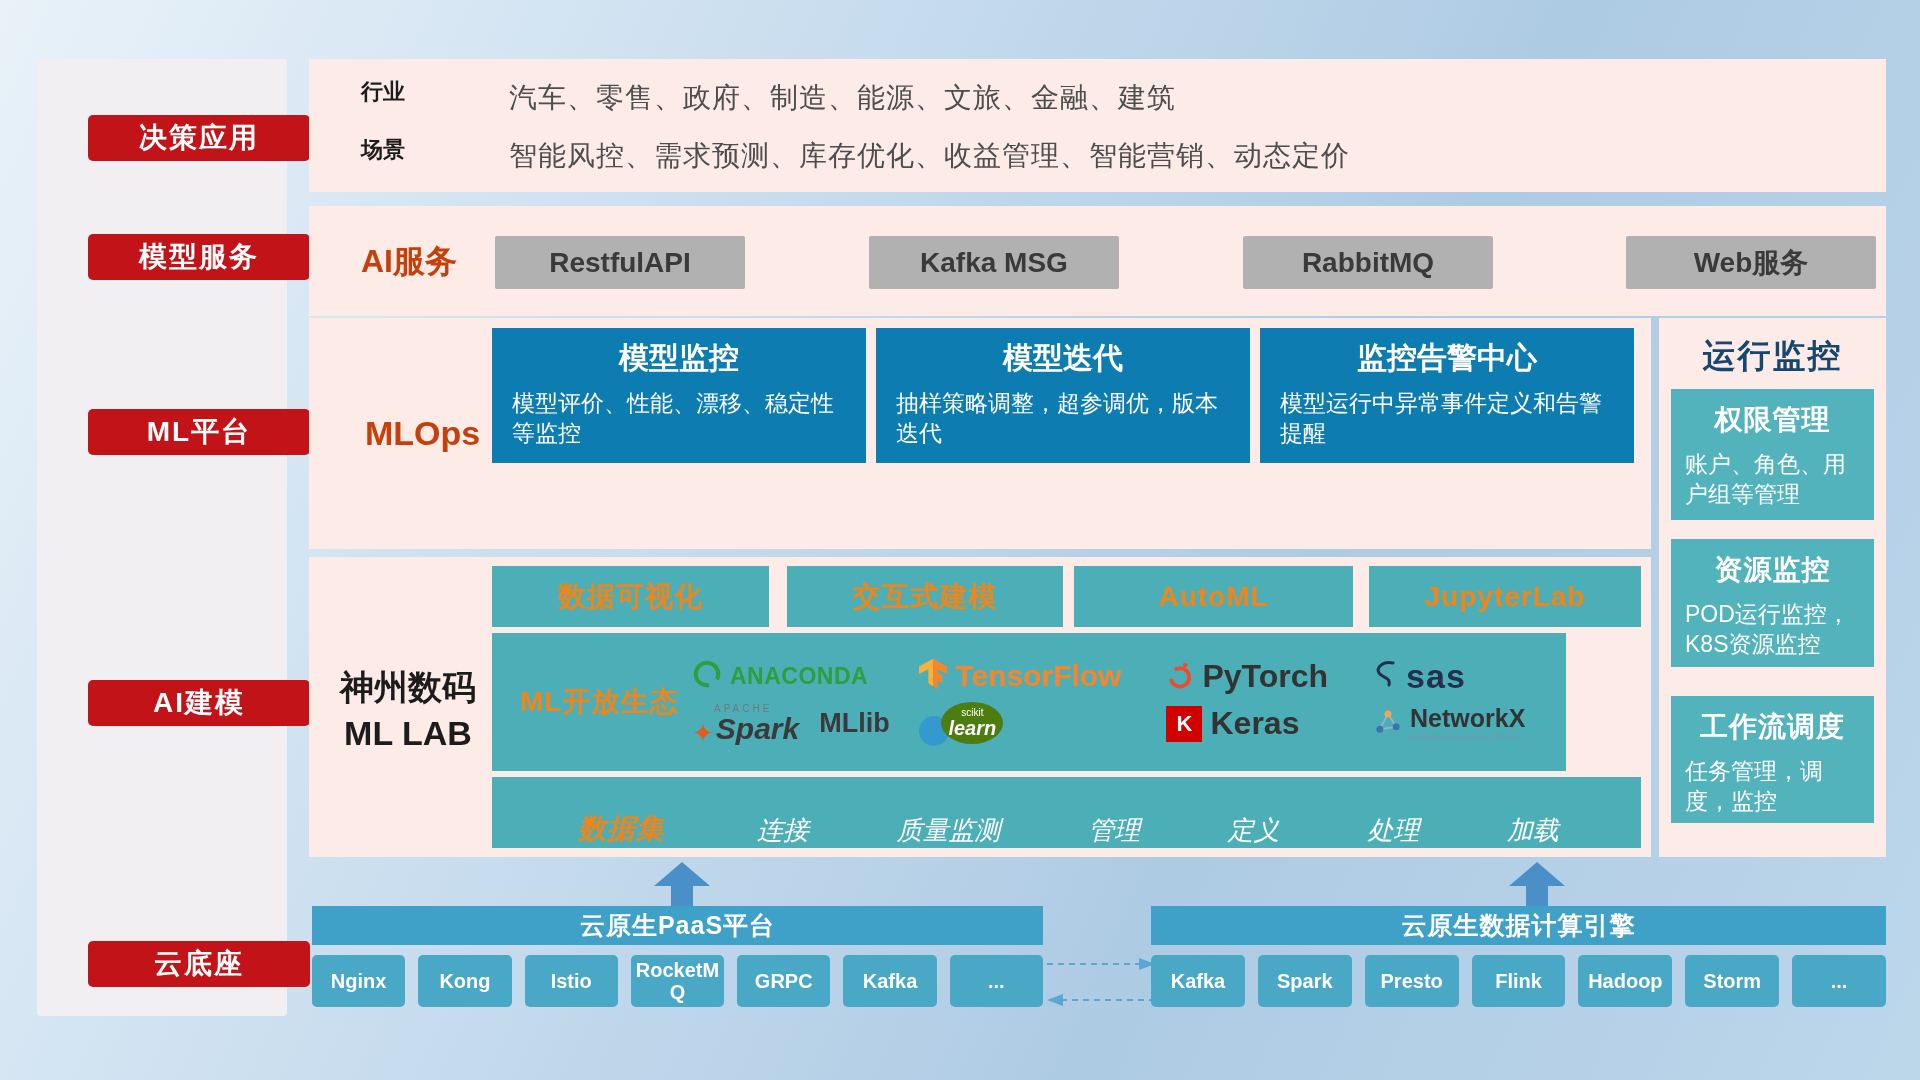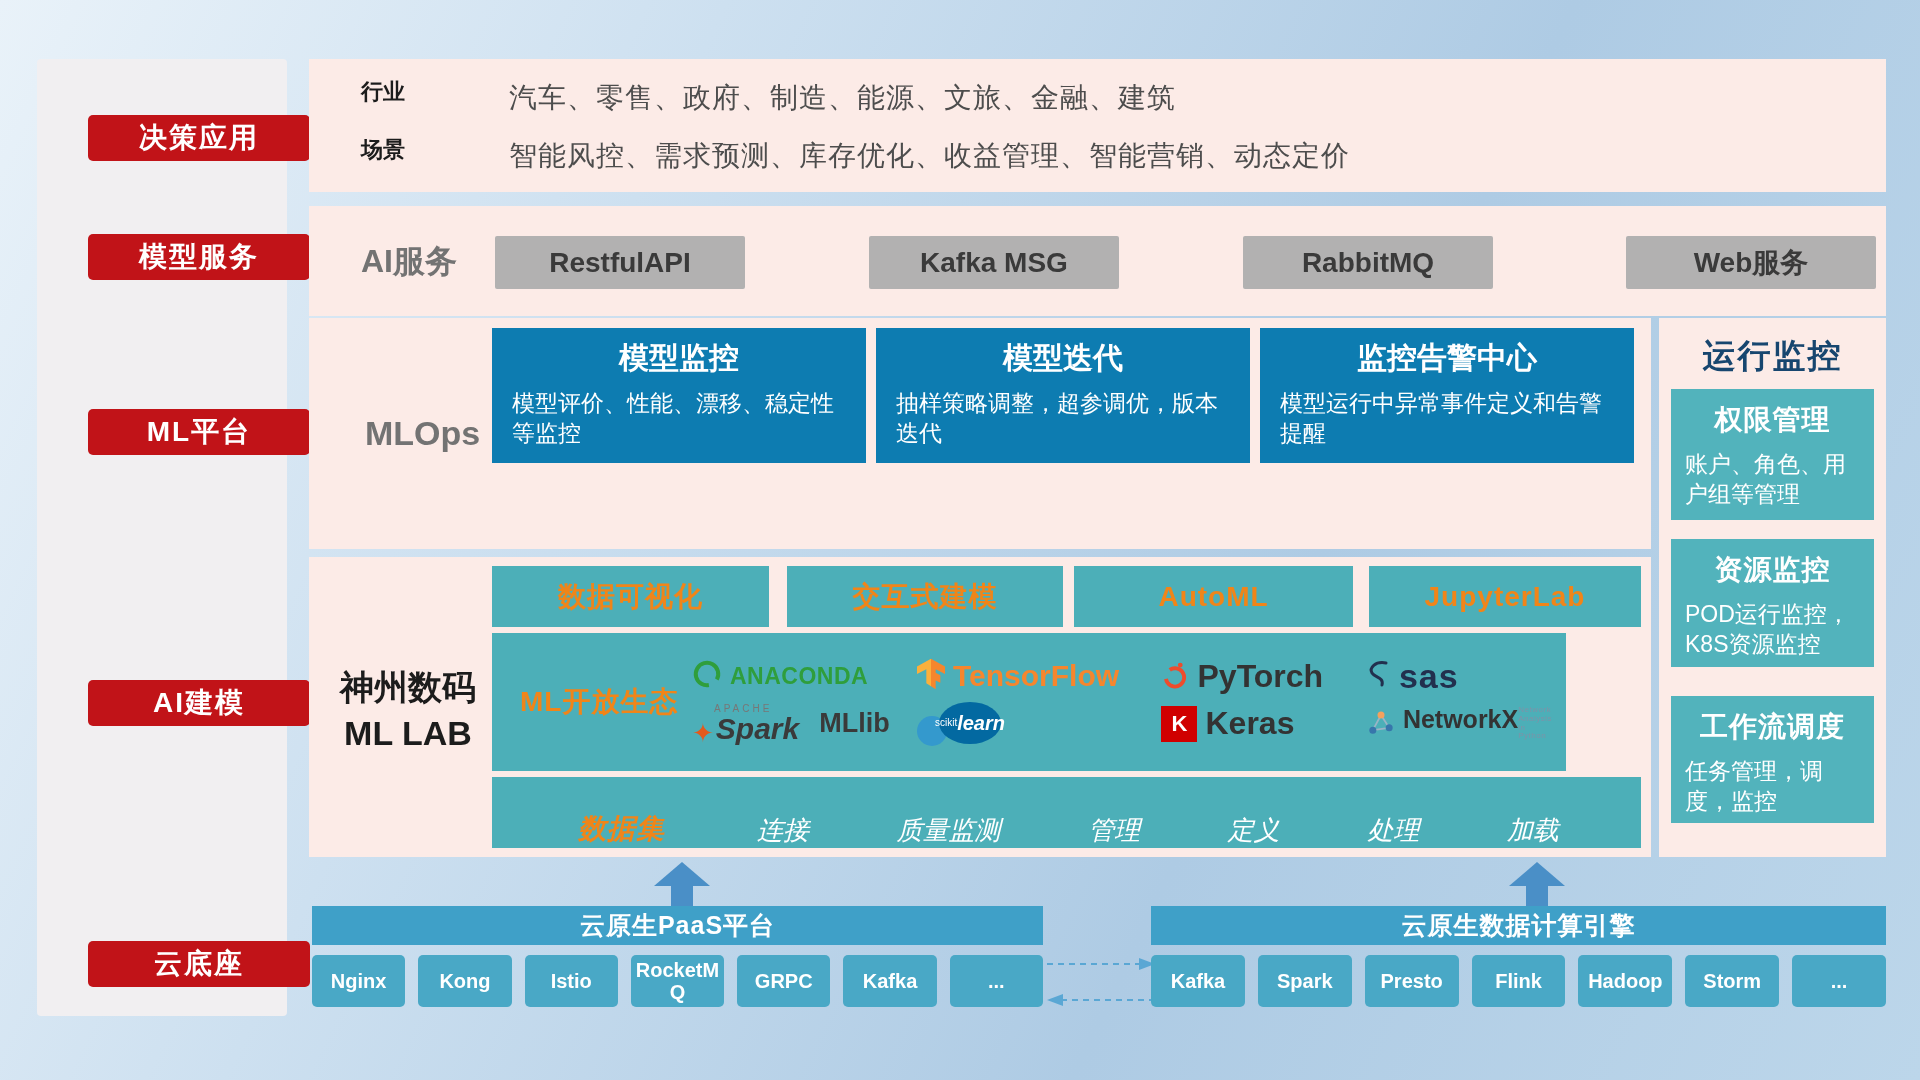--- a/index.html
+++ b/index.html
@@ -5,21 +5,21 @@
   html,body{margin:0;padding:0;}
   body{font-family:"Liberation Sans","DejaVu Sans",sans-serif; background:#b6d2e8; overflow:hidden;}
   .stage{position:relative;width:1920px;height:1080px;overflow:hidden;
     background:linear-gradient(115deg,#e9f2f9 0%,#cde0f0 30%,#aecbe4 65%,#bcd6ea 100%);}
   
   .sidebar{position:absolute;left:37px;top:59px;width:250px;height:957px;background:#f1eff1;border-radius:4px;}
   .side-btn{position:absolute;left:51px;width:222px;height:46px;background:#c11318;color:#fff;
     font-size:28px;font-weight:bold;display:flex;align-items:center;justify-content:center;border-radius:5px;letter-spacing:2px;}
   
   .band{position:absolute;background:#fcebe7;}
-  .blabel{position:absolute;font-weight:bold;color:#737373;}
+  .blabel{position:absolute;font-weight:bold;color:#c2410c;}
   
   .ind-label{font-size:22px;font-weight:bold;color:#1c1c1c;position:absolute;left:52px;}
   .ind-text{font-size:28px;color:#4d4d4d;position:absolute;left:200px;letter-spacing:1px;}
   
   .gray-btn{position:absolute;top:30px;width:250px;height:53px;background:#b2b1b1;color:#3a3a3a;
     font-size:28px;font-weight:bold;display:flex;align-items:center;justify-content:center;border-radius:2px;}
   
   .ml-card{position:absolute;top:10px;width:374px;height:135px;background:#0d7cb1;color:#fff;}
   .ml-card .t{text-align:center;font-size:30px;font-weight:bold;margin-top:10px;}
   .ml-card .d{font-size:23px;margin:9px 20px 0;line-height:1.32;}
@@ -40,27 +40,27 @@
   .pt-text{color:#333;font-weight:600;font-size:32px;}
   .sas-text{color:#22304e;font-weight:800;font-size:34px;letter-spacing:1px;}
   .spark-col{display:flex;flex-direction:column;line-height:1;}
   .apache{font-size:10px;letter-spacing:3px;color:#777;margin-left:22px;}
   .spark-row{display:flex;align-items:flex-end;}
   .spark-star{color:#e25a1c;font-size:26px;margin-right:2px;line-height:.8;}
   .spark-text{font-size:30px;font-weight:bold;color:#3a3a3a;font-style:italic;}
   .mllib{font-size:27px;font-weight:bold;color:#3a3a3a;margin-left:12px;}
   .skl{position:relative;width:84px;height:48px;}
   .skl-blue{position:absolute;left:0;bottom:2px;width:30px;height:30px;border-radius:50%;background:#3499cd;}
-  .skl-orange{position:absolute;right:0;top:2px;width:62px;height:42px;border-radius:50%;background:#0369a1;
-    display:flex;flex-direction:row;align-items:center;justify-content:center;line-height:1;}
+  .skl-orange{position:absolute;right:0;top:2px;width:62px;height:42px;border-radius:50%;background:#4d7c0f;
+    display:flex;flex-direction:column;align-items:center;justify-content:center;line-height:1;}
   .skl-top{font-size:10px;color:#fff;}
   .skl-learn{font-size:20px;color:#fff;font-style:italic;font-weight:bold;}
   .keras-box{width:36px;height:36px;background:#d00000;color:#fff;display:flex;align-items:center;justify-content:center;font-size:22px;font-weight:bold;}
   .keras-text{font-size:32px;font-weight:600;color:#333;}
-  .nx-col{display:flex;flex-direction:row;line-height:1.1;}
+  .nx-col{display:flex;flex-direction:column;line-height:1.1;}
   .nx-text{font-size:25px;font-weight:600;color:#333;}
   .nx-sub{font-size:8px;color:#7d93a8;letter-spacing:.5px;}
   .dataset{position:absolute;left:183px;top:220px;width:1149px;height:71px;background:#4cafb8;display:flex;align-items:flex-end;font-style:italic;}
   .ds-label{margin-left:86px;color:#f08519;font-size:28px;font-weight:bold;letter-spacing:1px;}
   .ds-items{flex:1;display:flex;justify-content:space-between;margin:0 82px 0 92px;}
   .ds-item{color:#fff;font-size:26px;}
   
   .mon-title{position:absolute;top:16px;width:100%;text-align:center;font-size:33px;font-weight:bold;color:#17466f;letter-spacing:2px;}
   .mon-card{position:absolute;left:12px;width:203px;background:#52b3bc;color:#fff;}
   .mon-card .t{text-align:center;font-size:28px;font-weight:bold;margin-top:12px;letter-spacing:1px;}

